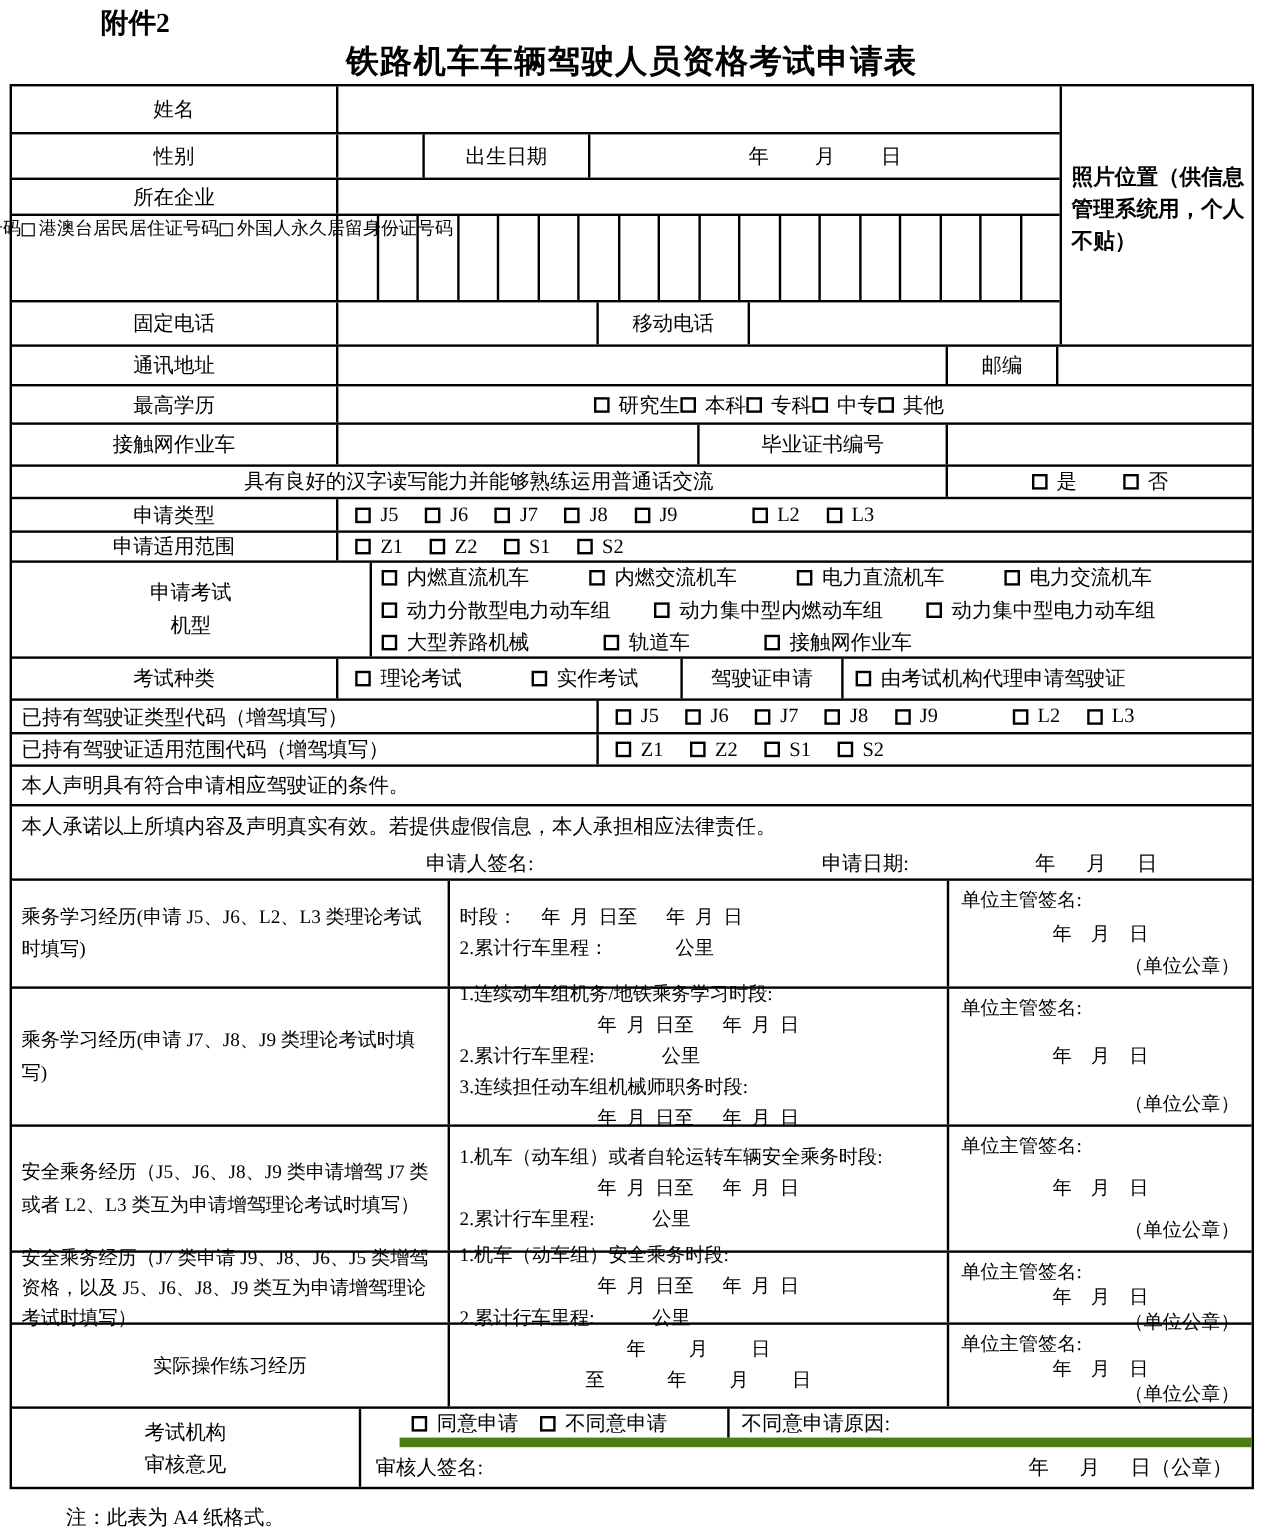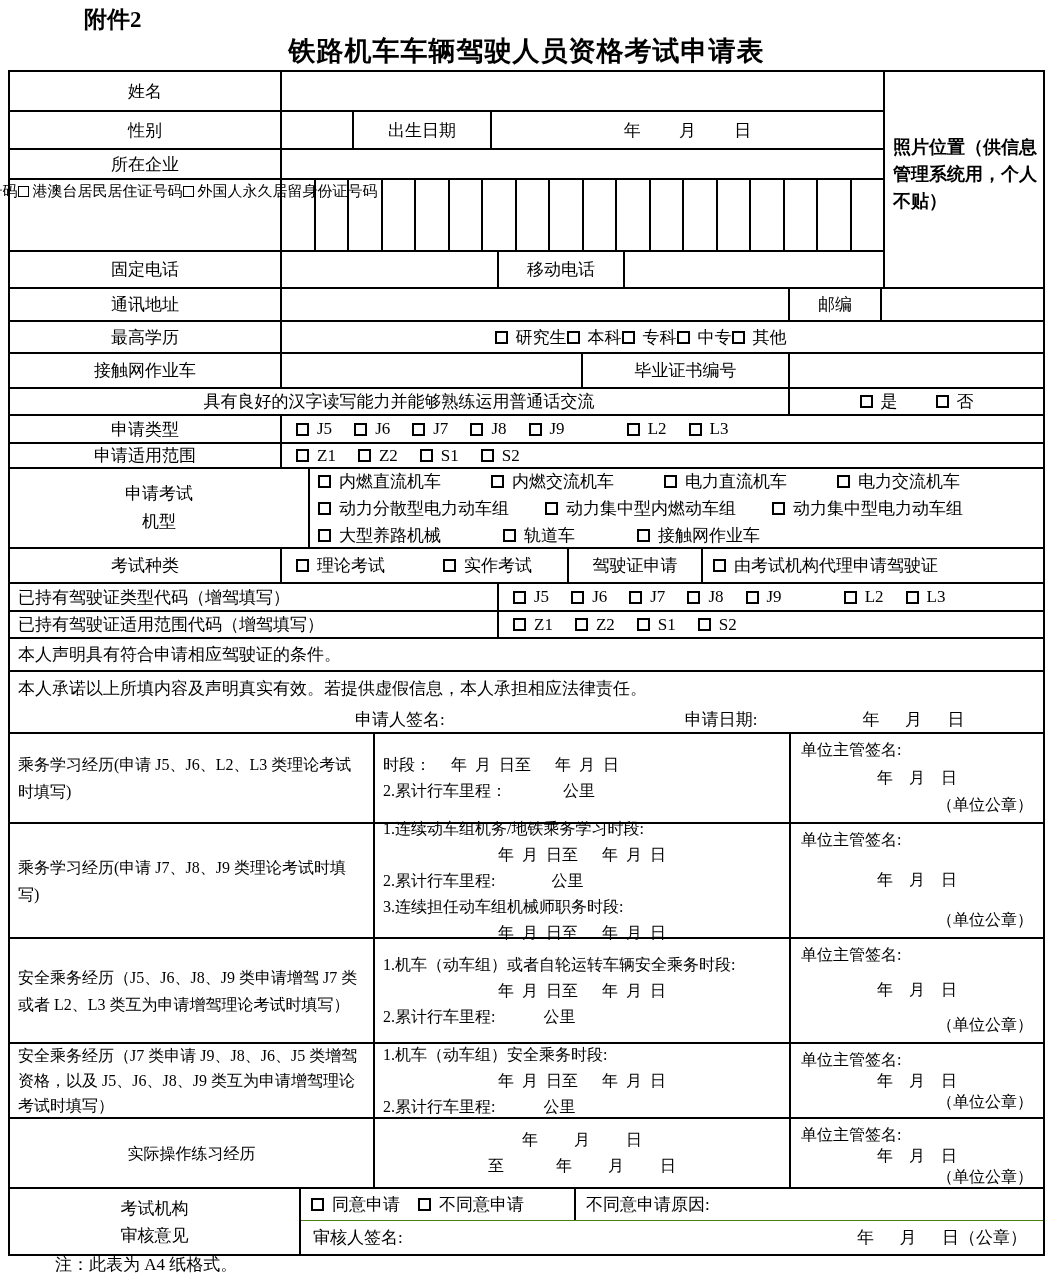--- a/index.html
+++ b/index.html
@@ -48,21 +48,21 @@
   .gap22{gap:22px;}
   .gapL{margin-left:40px;}
   .edu{flex:1;justify-content:center;padding:0 62px 0 18px;}
   .locolines{flex:1;flex-direction:column;align-items:stretch;justify-content:center;line-height:27px;padding:2px 8px;}
   .locolines .grp{gap:50px;}
   .locolines .grp.l2{gap:36px;}
   .locolines .grp.l3{gap:62px;}
   .locolines .grp.l3 .big{}
   
   .revright{flex:1;display:flex;flex-direction:column;align-items:stretch;}
-  .revtop{display:flex;border-bottom:1px solid #4d7c0f;height:32px;box-sizing:border-box;}
+  .revtop{display:flex;border-bottom:8px solid #4d7c0f;height:32px;box-sizing:border-box;margin-left:32px;}
   .revbot{display:flex;align-items:center;flex:1;justify-content:space-between;padding:0 12px;}
   .note{position:absolute;left:55px;top:1253px;font-size:17px;}
 </style>
 </head>
 <body>
 
 <div class="page">
   <div class="attachment">附件2</div>
   <div class="doc-title">铁路机车车辆驾驶人员资格考试申请表</div>
 
@@ -421,21 +421,21 @@
         <div class="pre c">年  月  日至      年  月  日</div>
         <div class="pre">2.累计行车里程:            公里</div>
       </div>
       <div class="cell signcell">
         <div>单位主管签名:</div>
         <div class="d pre">年    月    日</div>
         <div class="s">（单位公章）</div>
       </div>
     </div>
 
-    <div class="row" style="height:75px">
+    <div class="row" style="height:60px">
       <div class="cell explabel" style="line-height:25px">安全乘务经历（J7 类申请 J9、J8、J6、J5 类增驾资格，以及 J5、J6、J8、J9 类互为申请增驾理论考试时填写）</div>
       <div class="cell expmid">
         <div class="pre">1.机车（动车组）安全乘务时段:</div>
         <div class="pre c">年  月  日至      年  月  日</div>
         <div class="pre">2.累计行车里程:            公里</div>
       </div>
       <div class="cell signcell">
         <div>单位主管签名:</div>
         <div class="d pre">年    月    日</div>
         <div class="s">（单位公章）</div>

